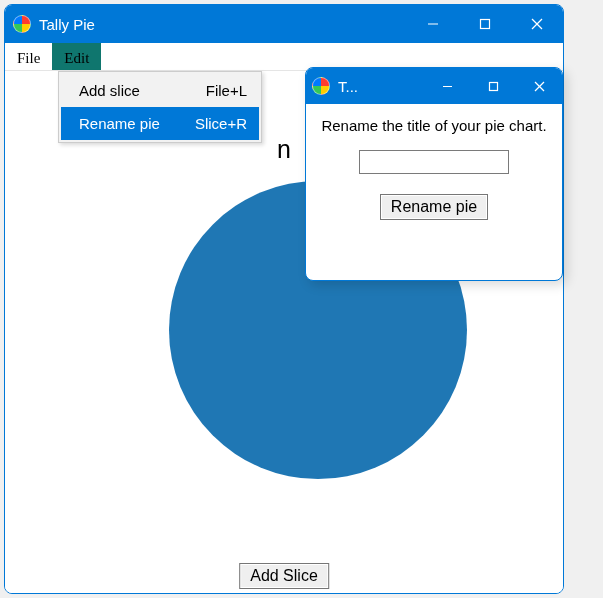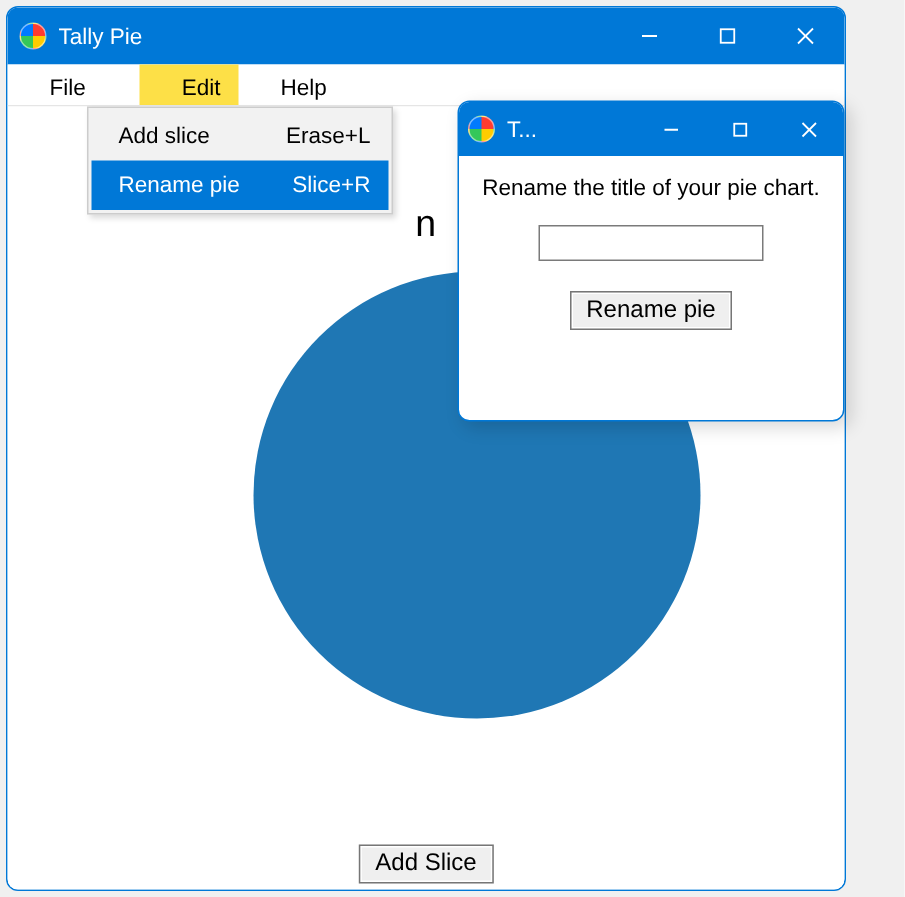--- a/index.html
+++ b/index.html
@@ -21,22 +21,22 @@
   }
   .titlebar .title { flex: 1; }
   .winbtn { width: 52px; height: 38px; display: flex; align-items: center; justify-content: center; color:#fff; }
   .winbtn svg { stroke:#fff; stroke-width:1.2; fill:none; }
 
   
   .menubar {
     height: 28px; background: #fff; display: flex; align-items: stretch;
     font-size: 15px; color: #000; border-bottom: 1px solid #e5e5e5;
   }
-  .menubar .menu-item { padding: 3px 12px 0 28px; display: flex; align-items: center; }
-  .menubar .menu-item:hover, .menubar .menu-item.open { background: #fde047; margin-left: 24px; }
+  .menubar .menu-item { padding: 3px 12px 0 12px; display: flex; align-items: center; font-family: Liberation Serif, serif; }
+  .menubar .menu-item:hover, .menubar .menu-item.open { background: #0f766e; }
 
   
   .dropdown {
     position: absolute; left: 53px; top: 66px; width: 204px;
     background: #f2f2f2; border: 1px solid #cccccc;
     box-shadow: 2px 2px 4px rgba(0,0,0,.15);
     font-size: 15px; z-index: 50;
     padding: 2px;
   }
   .dropdown-row {
@@ -111,33 +111,32 @@
       <svg width="12" height="12">
           <line x1="1" y1="1" x2="11" y2="11"></line>
           <line x1="11" y1="1" x2="1" y2="11"></line>
         </svg>
     </div>
   </div>
 
   <div class="menubar">
     <div class="menu-item">File</div>
     <div class="menu-item open">Edit</div>
-    <div class="menu-item">Help</div>
   </div>
 
   <div class="content">
     <div class="chart-title">n</div>
     <div class="pie"></div>
     <button class="add-slice-btn">Add Slice</button>
   </div>
 
   <div class="dropdown">
     <div class="dropdown-row">
       <span class="lbl">Add slice</span>
-      <span>Erase+L</span>
+      <span>File+L</span>
     </div>
     <div class="dropdown-row highlight">
       <span class="lbl">Rename pie</span>
       <span>Slice+R</span>
     </div>
   </div>
 
 </div>
 
 <div class="dialog">

